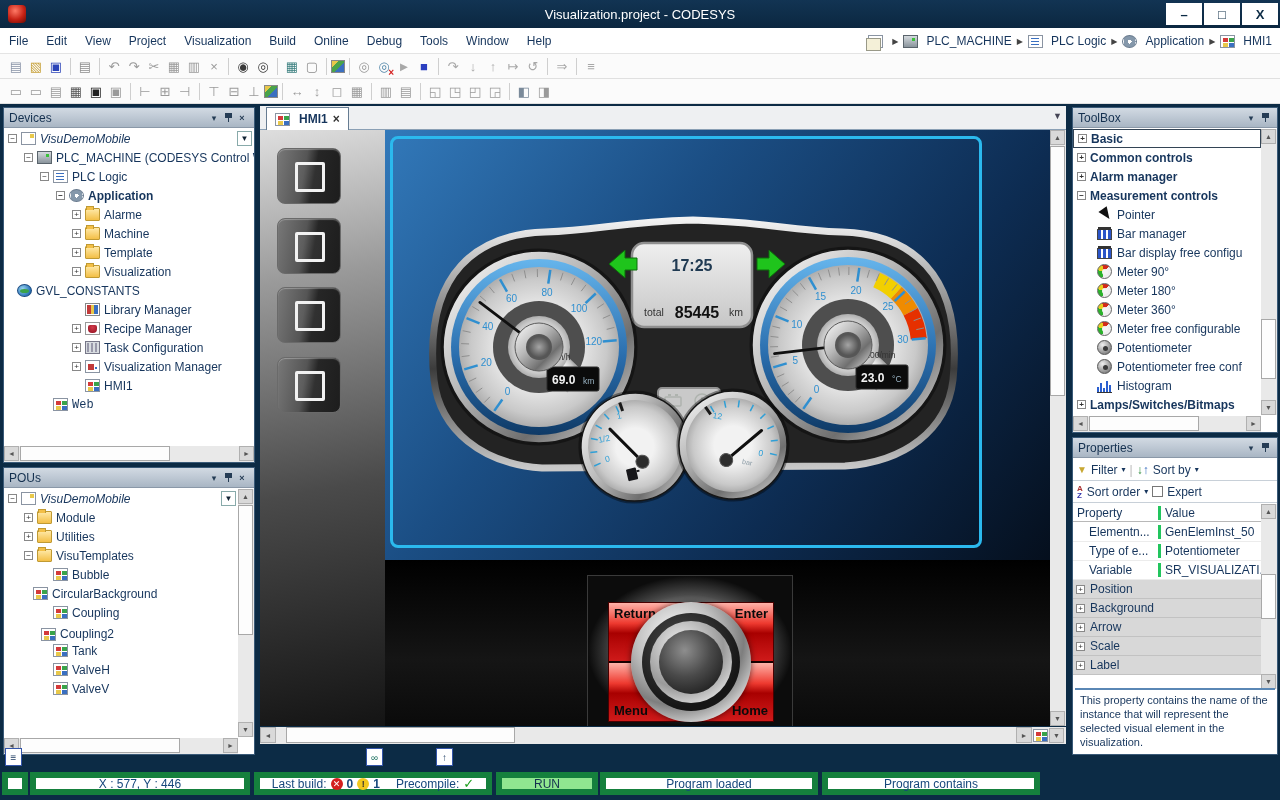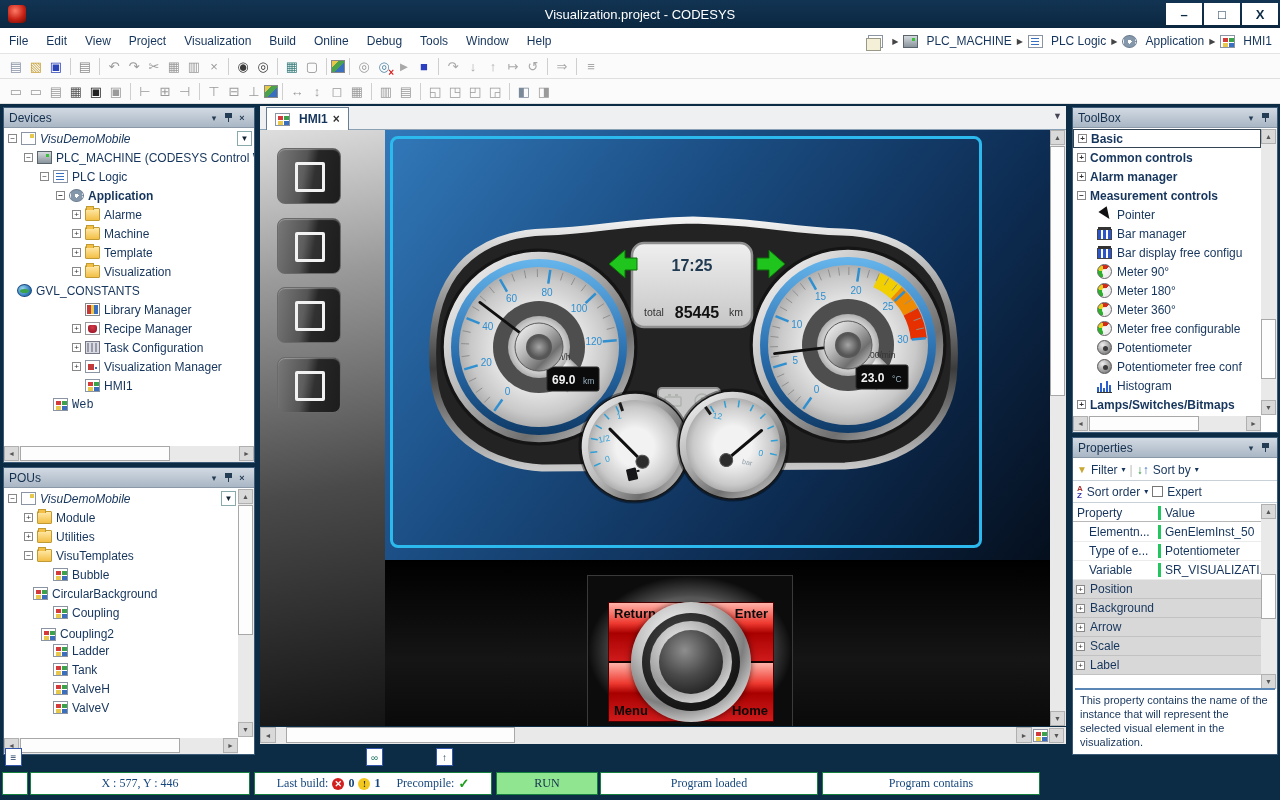--- a/index.html
+++ b/index.html
@@ -115,21 +115,21 @@
 .kp-grid { position:absolute; left:20px; top:26px; width:166px; height:120px; background:#1a0000; display:grid; grid-template:1fr 1fr / 1fr 1fr; gap:2px; border:1px solid #4a0000; }
 .kp-btn { background:linear-gradient(180deg,#ffb2a8 0%, #ee3a30 35%, #a80000 52%, #b80b0b 70%, #cf1a1a 100%); position:relative; }
 .kp-lbl { position:absolute; font-weight:bold; font-size:13px; color:#0a0a0a; }
 .knob { position:absolute; left:43px; top:26px; width:120px; height:120px; border-radius:50%; background:radial-gradient(circle at 38% 30%, #ffffff, #c2c2c2 35%, #7e7e7e 60%, #cfcfcf 78%, #5a5a5a 100%); box-shadow:0 0 6px rgba(0,0,0,.6); }
 .knob-d1 { position:absolute; left:11px; top:11px; width:98px; height:98px; border-radius:50%; background:radial-gradient(circle at 40% 32%, #4a4a4a, #161616 70%); }
 .knob-d2 { position:absolute; left:8px; top:8px; width:82px; height:82px; border-radius:50%; background:radial-gradient(circle at 38% 30%, #f2f2f2, #9a9a9a 55%, #d8d8d8 80%, #6a6a6a); }
 .knob-d3 { position:absolute; left:9px; top:9px; width:64px; height:64px; border-radius:50%; background:radial-gradient(circle at 40% 32%, #8e8e8e, #4a4a4a 45%, #1d1d1d 85%); }
 
 
 .statusbar { position:absolute; left:0; top:770px; width:1280px; height:28px; background:#0c2b45; }
-.stcell { position:absolute; top:2px; height:23px; background:#fff; border:1px solid #15803d; display:flex; align-items:center; justify-content:center; color:#16477c; gap:4px;font-family:Liberation Serif, serif; }
+.stcell { position:absolute; top:2px; height:23px; background:#fff; border:6px solid #15803d; display:flex; align-items:center; justify-content:center; color:#16477c; gap:4px; }
 .st-run { background:#90e690; color:#14304f; }
 .st-err { width:12px; height:12px; border-radius:50%; background:#d41f1f; color:#fff; font-size:9px; font-weight:bold; display:flex; align-items:center; justify-content:center; }
 .st-warn { width:12px; height:12px; border-radius:50%; background:#f2c81e; color:#333; font-size:9px; font-weight:bold; display:flex; align-items:center; justify-content:center; }
 .st-ok { color:#1b9e1b; font-weight:bold; font-size:13px; }
 .grip { position:absolute; right:2px; bottom:2px; width:11px; height:11px; background:repeating-linear-gradient(135deg,#9ab 0 1px, transparent 1px 3px); }
 .mini-ic { position:absolute; width:17px; height:18px; background:#fff; border:1px solid #3355aa; display:flex; align-items:center; justify-content:center; font-size:10px; color:#16355c; }
 </style>
 </head>
 <body>
 
@@ -394,25 +394,20 @@
         </div>
         <div class="trow" style="padding-left: 36px;">
           <span class="exp-sp"></span>
           <span class="ti ti-visu"></span>
           <span>Coupling</span>
         </div>
         <div class="trow" style="padding-left: 24px; align-items: flex-end;">
           <span class="exp-sp"></span>
           <span class="ti ti-visu"></span>
           <span>Coupling2</span>
-        </div>
-        <div class="trow" style="padding-left: 36px;">
-          <span class="exp-sp"></span>
-          <span class="ti ti-visu"></span>
-          <span>Ladder</span>
         </div>
         <div class="trow" style="padding-left: 36px;">
           <span class="exp-sp"></span>
           <span class="ti ti-visu"></span>
           <span>Tank</span>
         </div>
         <div class="trow" style="padding-left: 36px;">
           <span class="exp-sp"></span>
           <span class="ti ti-visu"></span>
           <span>ValveH</span>

